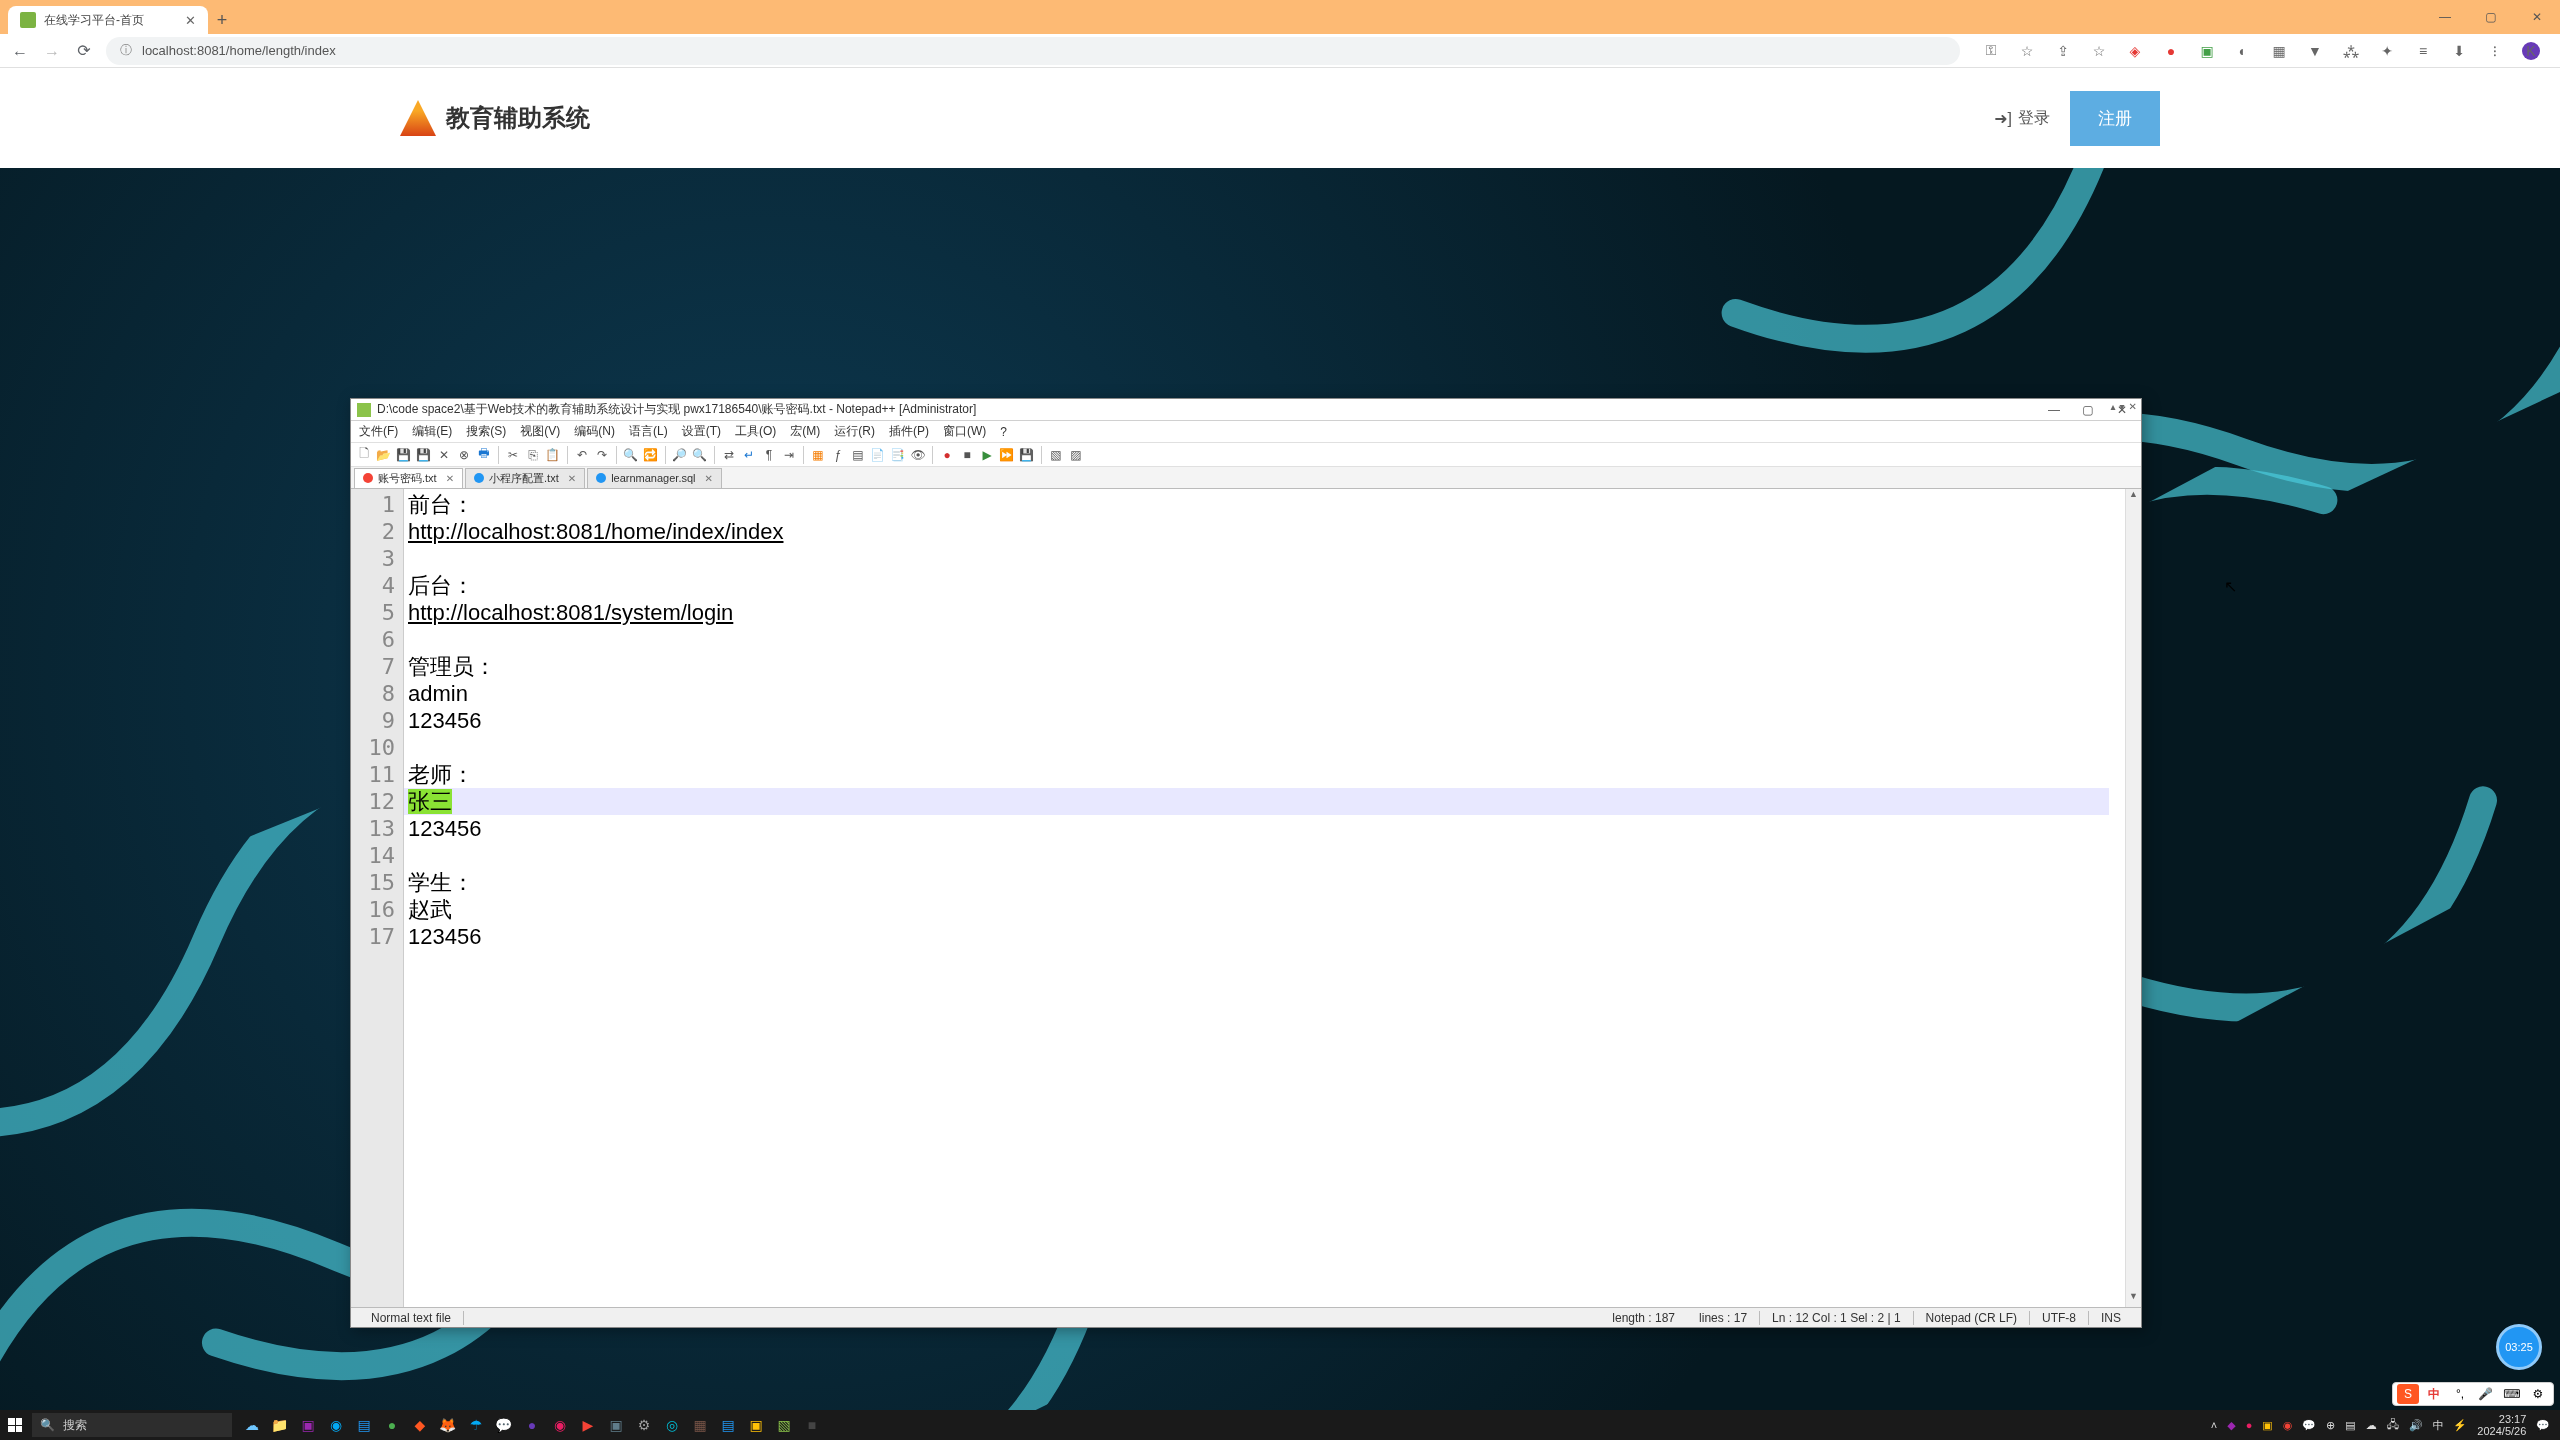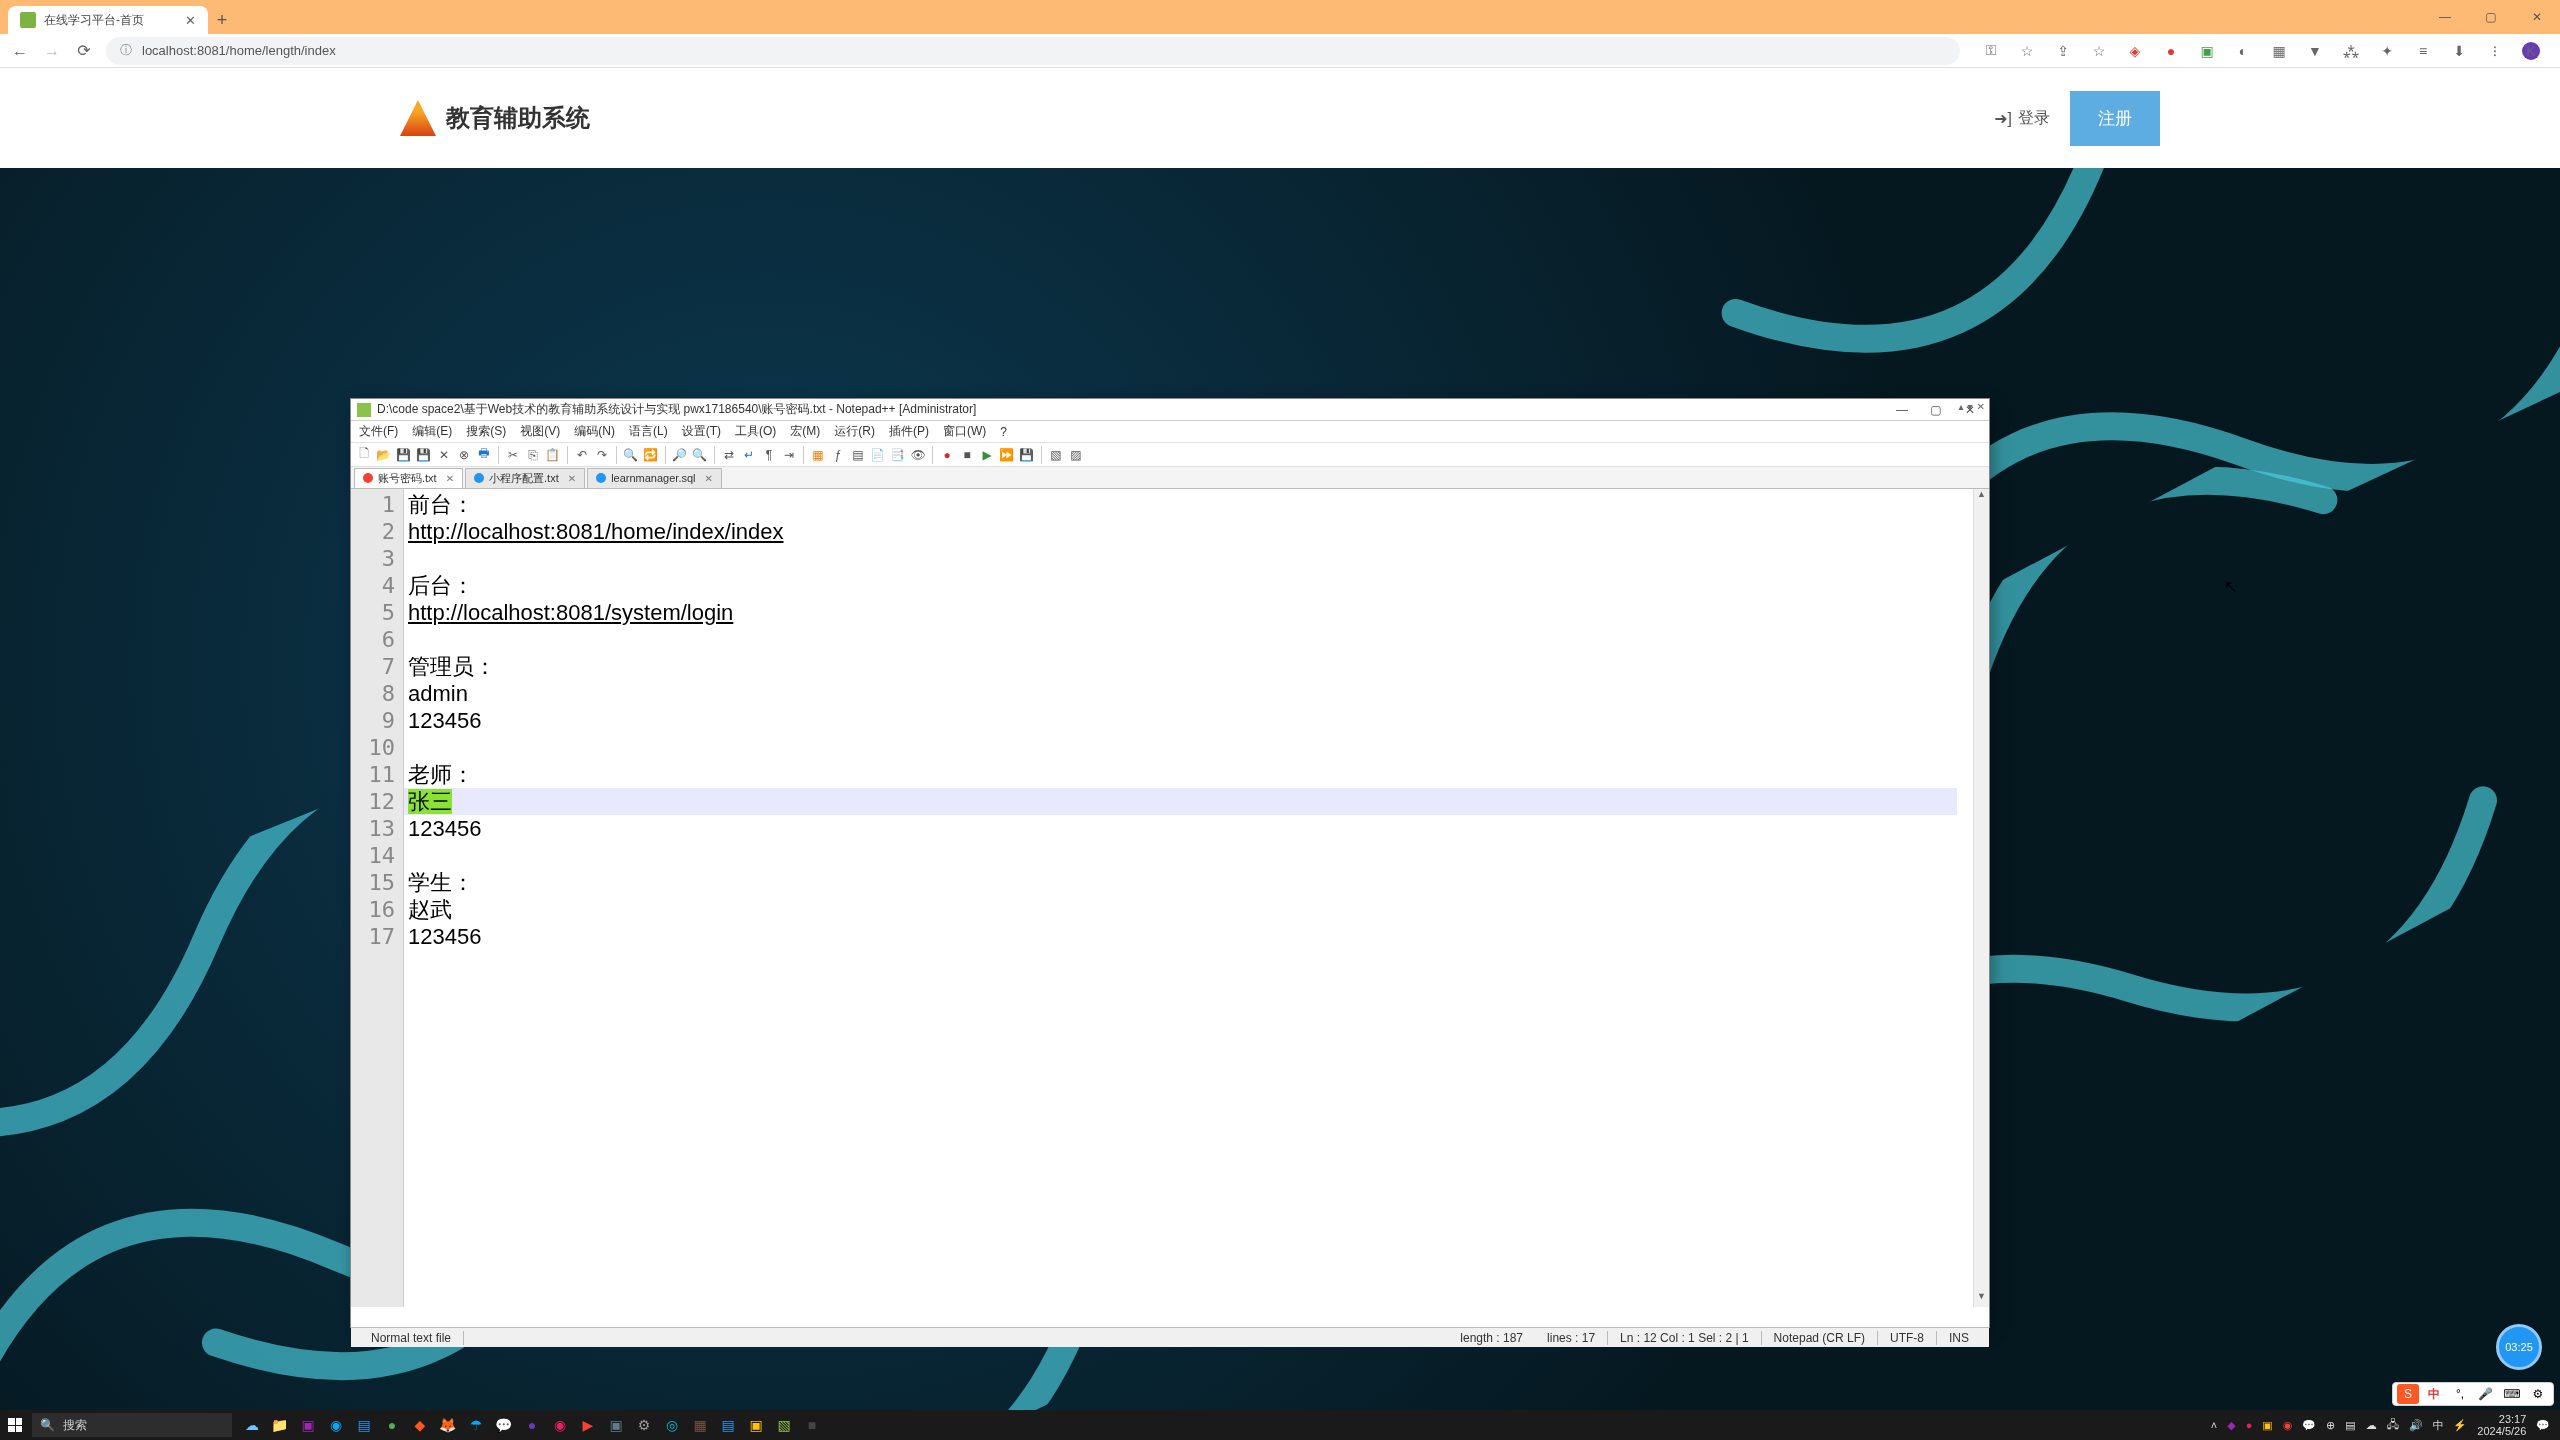--- a/index.html
+++ b/index.html
@@ -42,21 +42,21 @@
 .dna { position: absolute; width: 900px; height: 500px; opacity: 0.65; }
 .dna1 { top: -120px; right: -60px; transform: rotate(-25deg); }
 .dna2 { top: 420px; right: 60px; transform: rotate(-28deg); }
 .dna3 { top: 680px; left: -180px; transform: rotate(-22deg); }
 .dna4 { bottom: -160px; left: 200px; transform: rotate(-26deg); }
 .dna svg { width: 100%; height: 100%; }
 .dna path, .dna circle { stroke: #4dd0e1; fill: none; stroke-width: 28; stroke-linecap: round; }
 .dna .bar { stroke-width: 18; opacity: 0.7; }
 
 
-.npp { position: absolute; left: 350px; top: 398px; width: 1640px; height: 930px; background: #fff; border: 1px solid #888; box-shadow: 3px 3px 14px rgba(0,0,0,0.35); font-size: 12px; }
+.npp { position: absolute; left: 350px; top: 398px; width: 1792px; height: 930px; background: #fff; border: 1px solid #888; box-shadow: 3px 3px 14px rgba(0,0,0,0.35); font-size: 12px; }
 .npp-title { height: 22px; background: #fff; display: flex; align-items: center; padding: 0 6px; font-size: 12px; border-bottom: 1px solid #d0d0d0; }
 .npp-title-icon { width: 14px; height: 14px; background: #8bc34a; margin-right: 6px; }
 .npp-title-text { flex: 1; color: #333; }
 .npp-winbtns { display: flex; gap: 8px; }
 .npp-winbtns span { width: 26px; text-align: center; color: #555; }
 .npp-menu { height: 22px; display: flex; align-items: center; gap: 14px; padding: 0 8px; font-size: 12px; color: #333; border-bottom: 1px solid #e0e0e0; }
 .npp-toolbar { height: 24px; display: flex; align-items: center; gap: 2px; padding: 0 4px; border-bottom: 1px solid #e0e0e0; }
 .npp-toolbar span { width: 18px; height: 18px; display: inline-flex; align-items: center; justify-content: center; font-size: 12px; color: #555; }
 .tb-sep { width: 1px !important; background: #ccc; height: 16px; margin: 0 3px; }
 .tb-blue { color: #1976d2 !important; }
@@ -76,21 +76,21 @@
 .gutter { width: 52px; background: #e8e8e8; text-align: right; padding: 2px 8px 0 0; color: #888; font-family: Consolas, monospace; font-size: 22px; line-height: 27px; }
 .code { flex: 1; font-family: Consolas, "SimSun", monospace; font-size: 22px; line-height: 27px; padding: 2px 0 0 4px; color: #000; position: relative; border-left: 1px solid #ccc; }
 .code .underline { text-decoration: underline; }
 .code .hl-line { position: absolute; left: 0; right: 16px; height: 27px; background: #e8e8ff; z-index: 0; }
 .code .sel { background: #8ae234; }
 .code pre { position: relative; z-index: 1; margin: 0; font-family: inherit; }
 .scrollbar { width: 16px; background: #f0f0f0; border-left: 1px solid #ddd; position: relative; }
 .scroll-up { position: absolute; top: 0; width: 100%; height: 16px; text-align: center; font-size: 9px; color: #666; }
 .scroll-down { position: absolute; bottom: 0; width: 100%; height: 16px; text-align: center; font-size: 9px; color: #666; }
 
-.npp-status { height: 20px; border-top: 1px solid #bbb; background: #f0f0f0; display: flex; align-items: center; font-size: 12px; color: #333; padding: 0 8px; margin-top: 20px; }
+.npp-status { height: 20px; border-top: 1px solid #bbb; background: #f0f0f0; display: flex; align-items: center; font-size: 12px; color: #333; padding: 0 8px; }
 .npp-status span { padding: 0 12px; }
 .st-sep { border-left: 1px solid #bbb; height: 14px; padding: 0 !important; }
 .st-right { margin-left: auto; display: flex; }
 
 
 .cursor { position: absolute; left: 2224px; top: 577px; font-size: 16px; color: #000; }
 
 
 .blue-circle { position: absolute; right: 18px; bottom: 70px; width: 46px; height: 46px; border-radius: 50%; background: #2196f3; border: 3px solid #90caf9; display: flex; align-items: center; justify-content: center; color: #fff; font-size: 11px; }
 

